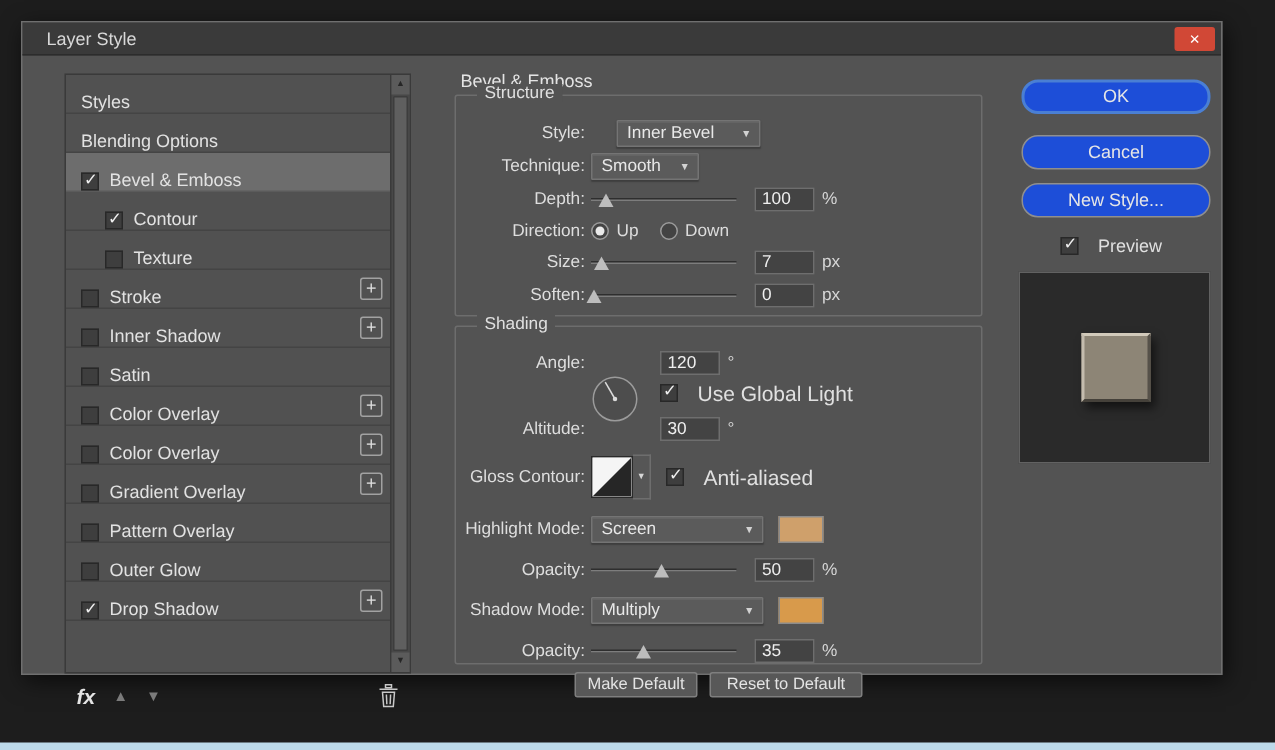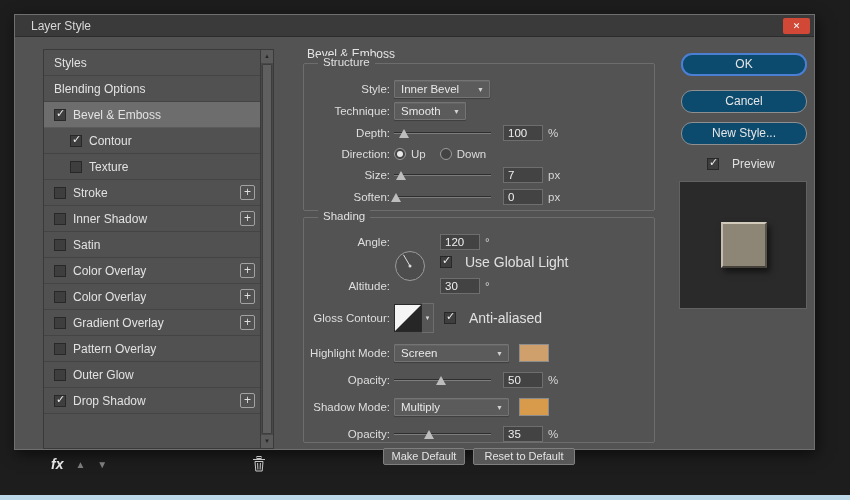--- a/index.html
+++ b/index.html
@@ -17,21 +17,21 @@
   .titlebar { height:22px; background:#3a3a3a; border-bottom:1px solid #2c2c2c;
               display:flex; align-items:center; padding-left:16px; color:#d8d8d8; }
   .close-btn { position:absolute; top:3px; right:4px; width:27px; height:16px;
                border-radius:2px; color:#fff; font-size:9px; line-height:16px;
                text-align:center; cursor:default; }
 
   
   .style-list { position:absolute; left:28px; top:34px; width:231px; height:400px;
                 background:#515151; border:1px solid #3a3a3a; }
   .list-rows { position:absolute; top:0; left:0; bottom:0; right:13px; overflow:hidden; }
-  .list-row { height:26px; display:flex; align-items:center; padding-left:10px;
+  .list-row { height:26px; display:flex; align-items:flex-end; padding-left:10px;
               border-bottom:1px solid rgba(0,0,0,.16); position:relative; }
   .list-row.selected { background:#6d6d6d; }
   .list-row.indent { padding-left:26px; }
   .row-label { color:#e2e2e2; }
   .plus-badge { position:absolute; right:5px; top:5px; width:15px; height:15px;
                 border:1px solid #a2a2a2; border-radius:2px; text-align:center;
                 line-height:13px; font-size:12px; color:#e0e0e0; }
 
   .cb { width:12px; height:12px; background:#3e3e3e; border:1px solid #282828;
         margin-right:7px; flex:none; position:relative; }
@@ -65,21 +65,21 @@
   .h20 { height:20px; }
   .mt4 { margin-top:4px; } .mt5 { margin-top:5px; } .mt6 { margin-top:6px; }
   .mt8 { margin-top:8px; }
   .flabel { width:84px; flex:none; display:flex; justify-content:flex-end;
             white-space:nowrap; margin-right:4px; font-size:11.5px; color:#dedede; }
 
   .dropdown { display:flex; align-items:center; height:18px; padding:0 5px 0 6px;
               background:#5b5b5b; border:1px solid #747474; border-radius:1px;
               font-size:11.5px; color:#e8e8e8;
               box-shadow:inset 0 1px 0 rgba(255,255,255,.06), 0 1px 1px rgba(0,0,0,.25); }
-  .w96 { width:96px; } .w72 { width:72px; } .w115 { width:115px; }
+  .w96 { width:96px;margin-left:17px; } .w72 { width:72px; } .w115 { width:115px; }
   .dd-arrow { margin-left:auto; font-size:7px; color:#d2d2d2; padding-left:4px; }
 
   .valbox { width:40px; height:16px; background:#434343; border:1px solid #6e6e6e;
             font-size:11.5px; color:#efefef; padding:1px 4px 0; flex:none; }
   .unit { margin-left:5px; font-size:11.5px; color:#d6d6d6; }
 
   .slider { position:relative; width:97px; height:14px; flex:none; }
   .slider-track { position:absolute; left:0; right:0; top:6px; height:2px;
                   background:#2e2e2e; border-bottom:1px solid #7d7d7d; }
   .slider-thumb { position:absolute; top:3px; width:0; height:0; margin-left:-5px;
@@ -107,21 +107,21 @@
   .swatch { width:30px; height:18px; border:1px solid #8c8c8c; margin-left:10px; flex:none; }
 
   .small-btn { position:absolute; top:433px; height:17px; background:#585858;
                border:1px solid #7f7f7f; border-radius:2px; font-size:11px;
                line-height:15px; text-align:center; color:#e4e4e4; }
   .b-make { left:368px; width:82px; }
   .b-reset { left:458px; width:102px; }
 
   
   .btn { position:absolute; left:666px; width:126px; height:23px; border-radius:11px;
-         background:#0c4a6e; border:1px solid #8f8f8f; text-align:center;
+         background:#1d4ed8; border:1px solid #8f8f8f; text-align:center;
          line-height:21px; color:#e6e6e6; }
   .btn.ok { top:38px; border-width:2px; line-height:19px; }
   .btn.cancel { top:75px; }
   .btn.newstyle { top:107px; }
   .preview-check { position:absolute; left:692px; top:142px; display:flex; align-items:center; }
   .preview-box { position:absolute; left:664px; top:166px; width:128px; height:128px;
                  background:#2a2a2a; border:1px solid #626262; }
   .preview-square { position:absolute; left:41px; top:40px; width:46px; height:46px;
                     background:#8d8576;
                     border-top:2px solid #d2cabb; border-left:2px solid #c4bcae;

